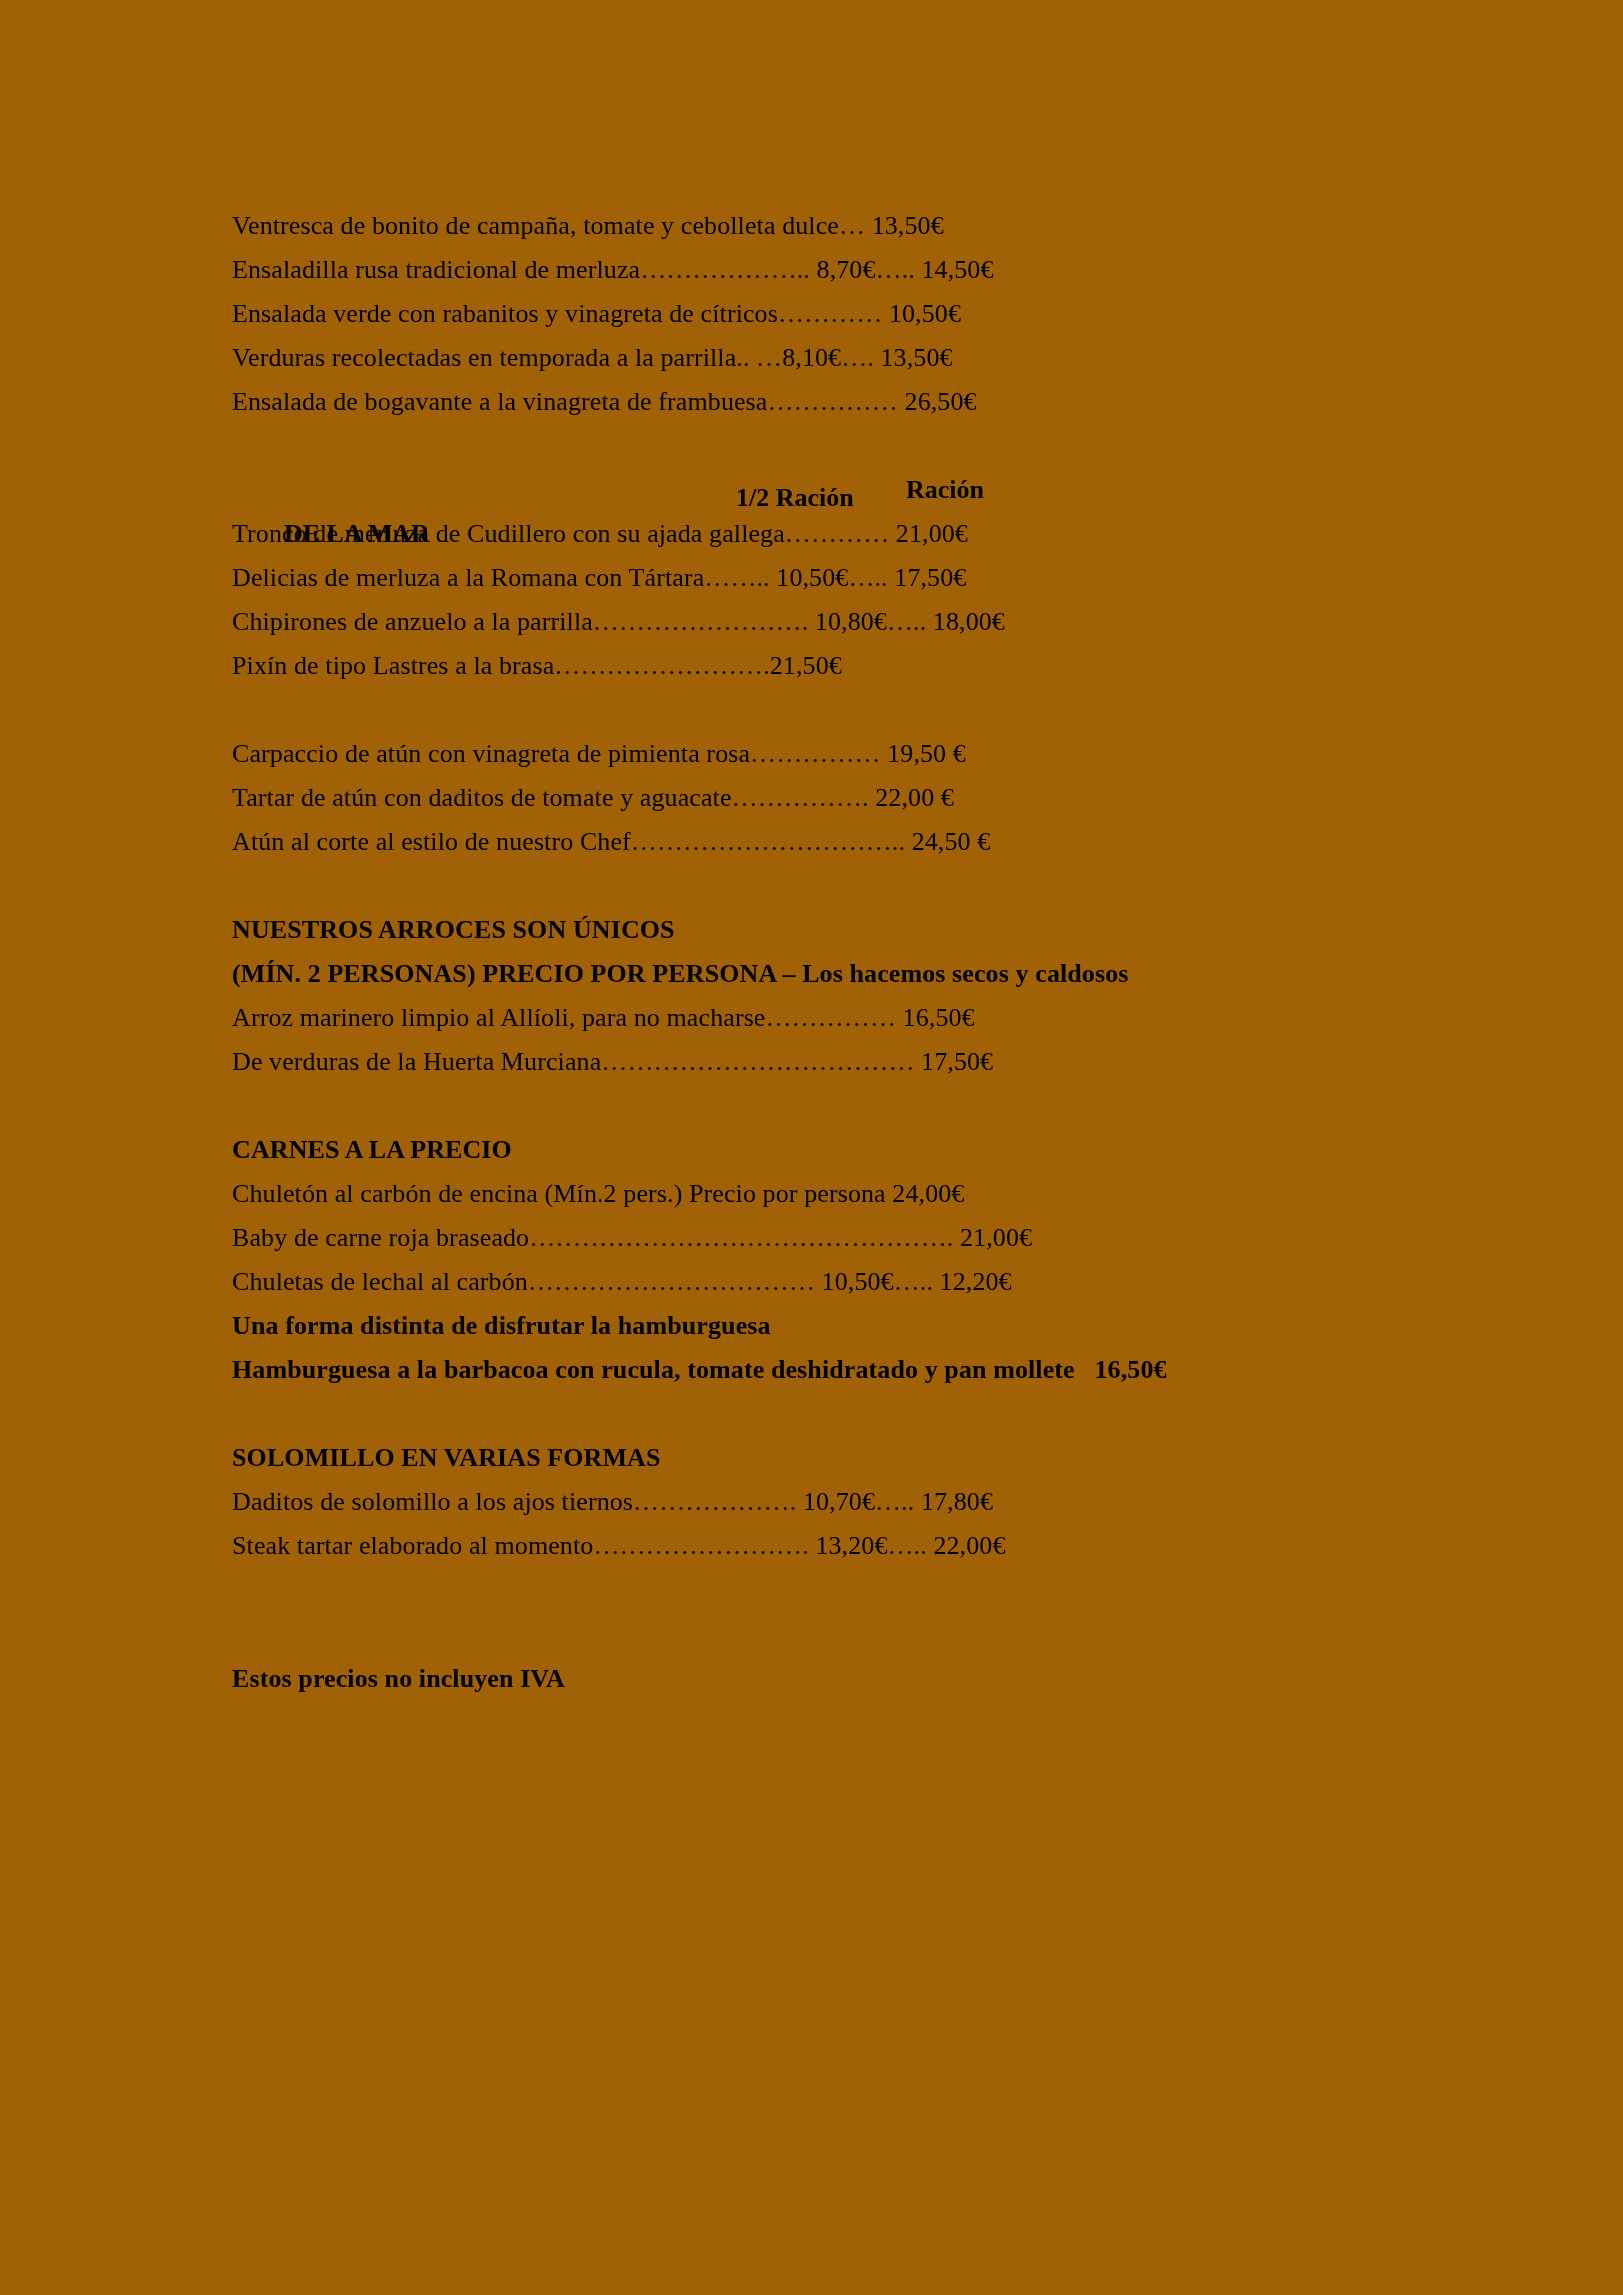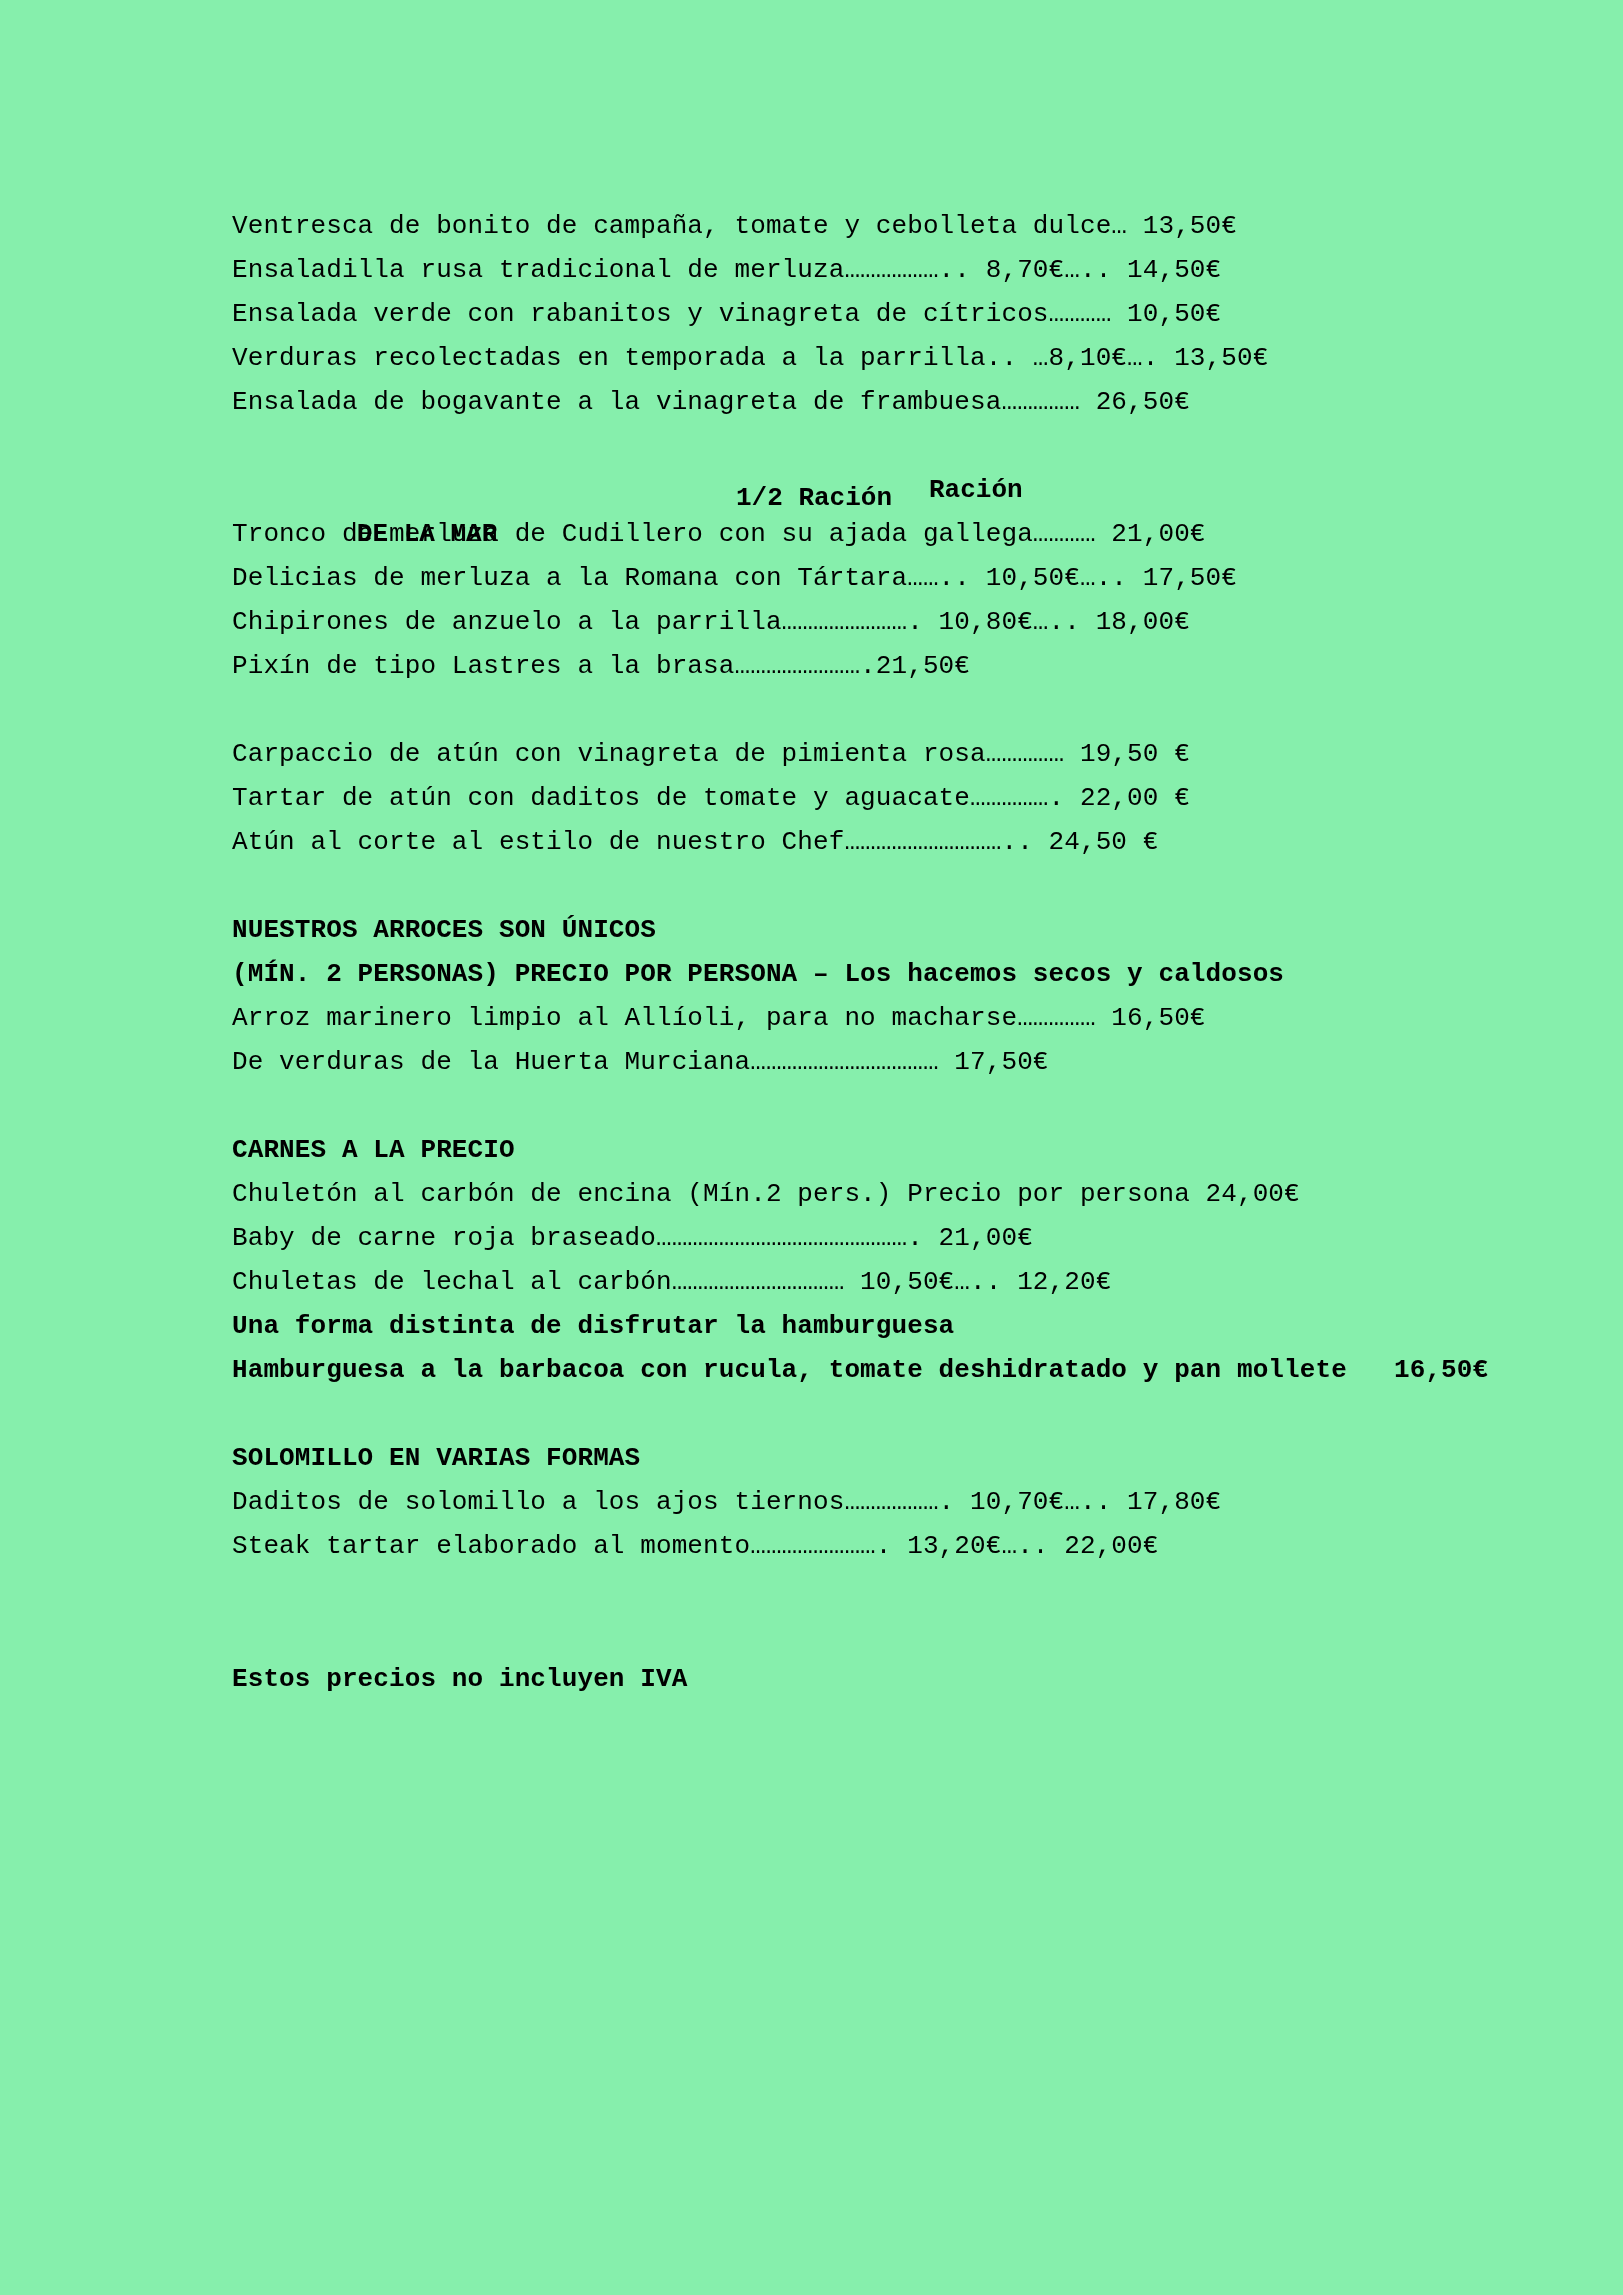--- a/index.html
+++ b/index.html
@@ -14,22 +14,21 @@
     font-family: "Liberation Serif", "DejaVu Serif", serif;
     color: #000000;
     overflow: hidden;
   }
   #page {
     position: absolute;
     left: 0;
     top: 0;
     width: 1623px;
     height: 2295px;
-    background: #86efac;
-    font-family: Liberation Mono, monospace;
+    background: #a16207;
   }
   #content {
     position: absolute;
     left: 232px;
     top: 204px;
     width: 1178px;
   }
   .line {
     font-size: 26px;
     line-height: 44px;
@@ -56,21 +55,20 @@
   }
   .hdr-row .col-half {
     position: absolute;
     left: 504px;
     top: 8px;
   }
   .hdr-row .col-full {
     position: absolute;
     left: 674px;
     top: 0;
-    margin-left: 23px;
   }
 </style>
 </head>
 <body>
 
 <div id="page">
   <div id="content">
 
     <div>
       <div class="line">Ventresca de bonito de campaña, tomate y cebolleta dulce… 13,50€</div>

